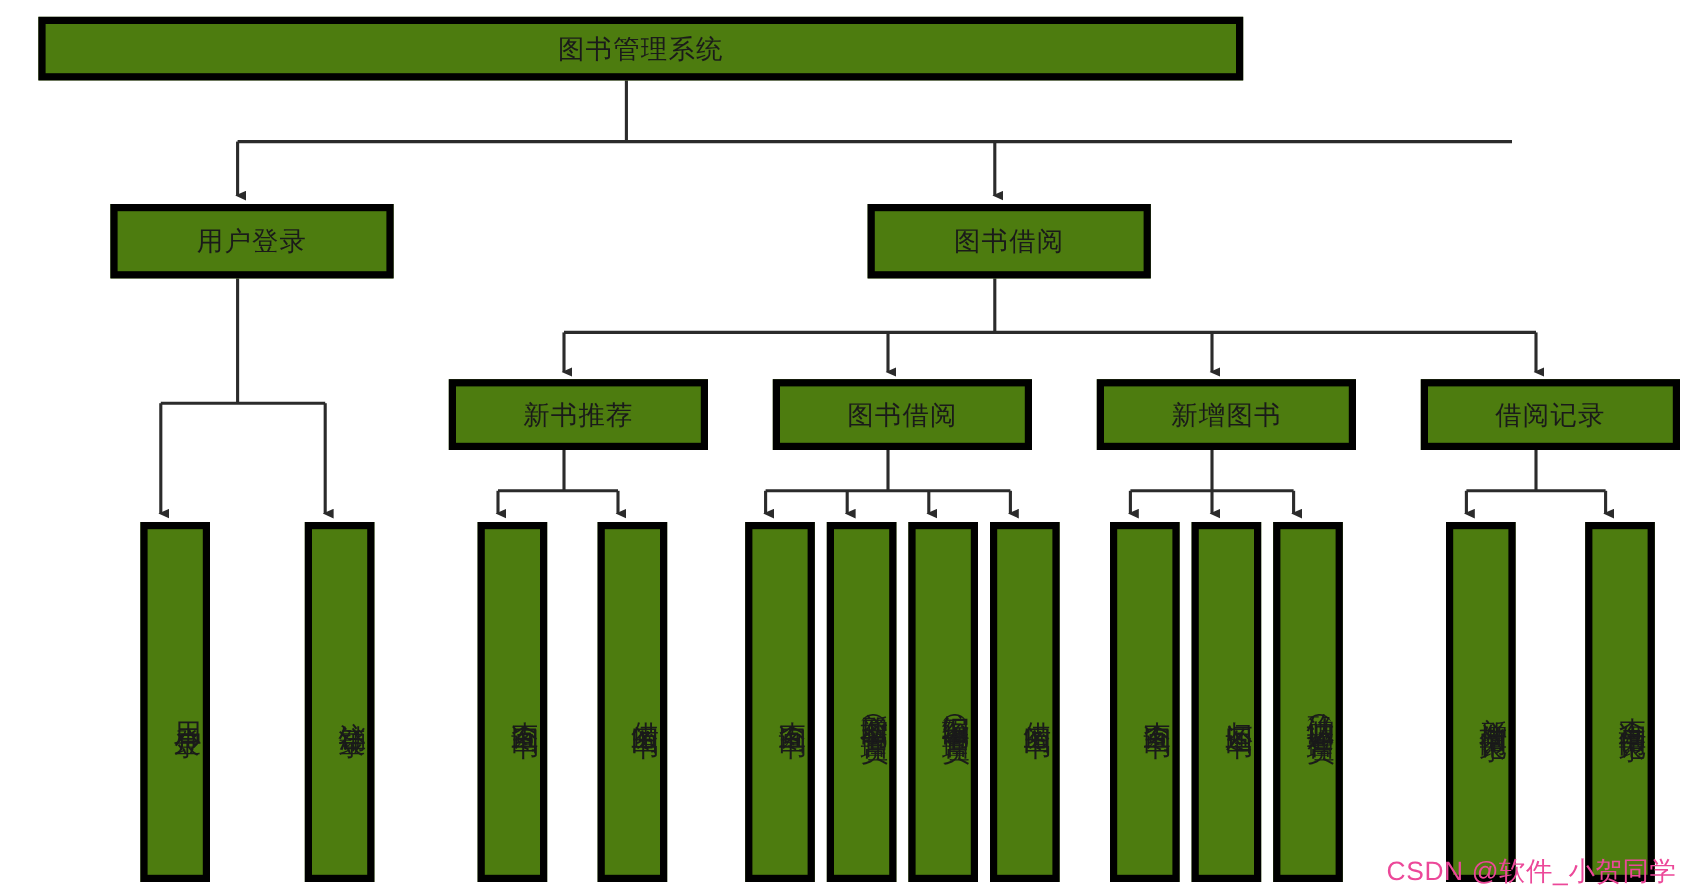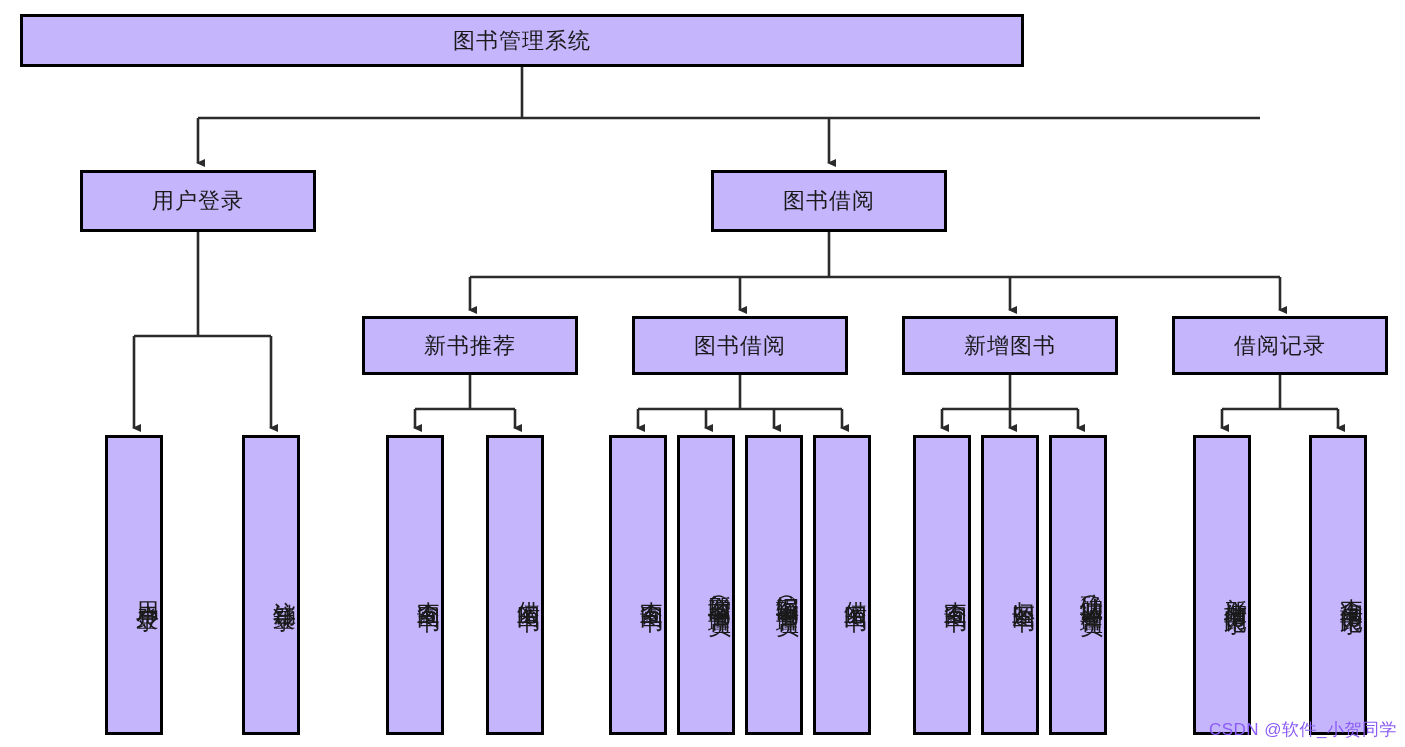--- a/index.html
+++ b/index.html
@@ -21,26 +21,27 @@
     position: absolute;
     left: 0;
     top: 0;
     width: 1405px;
     height: 747px;
     pointer-events: none;
   }
   .node {
     position: absolute;
     box-sizing: border-box;
-    background: #c4b5fd;
-    border: 3px solid #000000;
+    background: #4d7c0f;
+    border: 6px solid #000000;
     display: flex;
     align-items: center;
     justify-content: center;
     color: #1a1a1a;
+    margin-left: 12px;
   }
   .node.horiz {
     font-size: 22px;
     letter-spacing: 1px;
   }
   .node.vert {
     writing-mode: vertical-rl;
     text-orientation: upright;
     font-size: 23px;
     letter-spacing: 3px;
@@ -50,22 +51,22 @@
     justify-content: center;
   }
   .node .lbl {
     display: block;
     white-space: pre;
   }
   .watermark {
     position: absolute;
     right: 8px;
     bottom: 6px;
-    font-size: 17px;
-    color: #8b5cf6;
+    font-size: 22px;
+    color: #ec4899;
     letter-spacing: 0.5px;
     white-space: nowrap;
   }
 </style>
 </head>
 <body>
 
 <div id="canvas">
 
   <svg class="wires" viewBox="0 0 1405 747">

